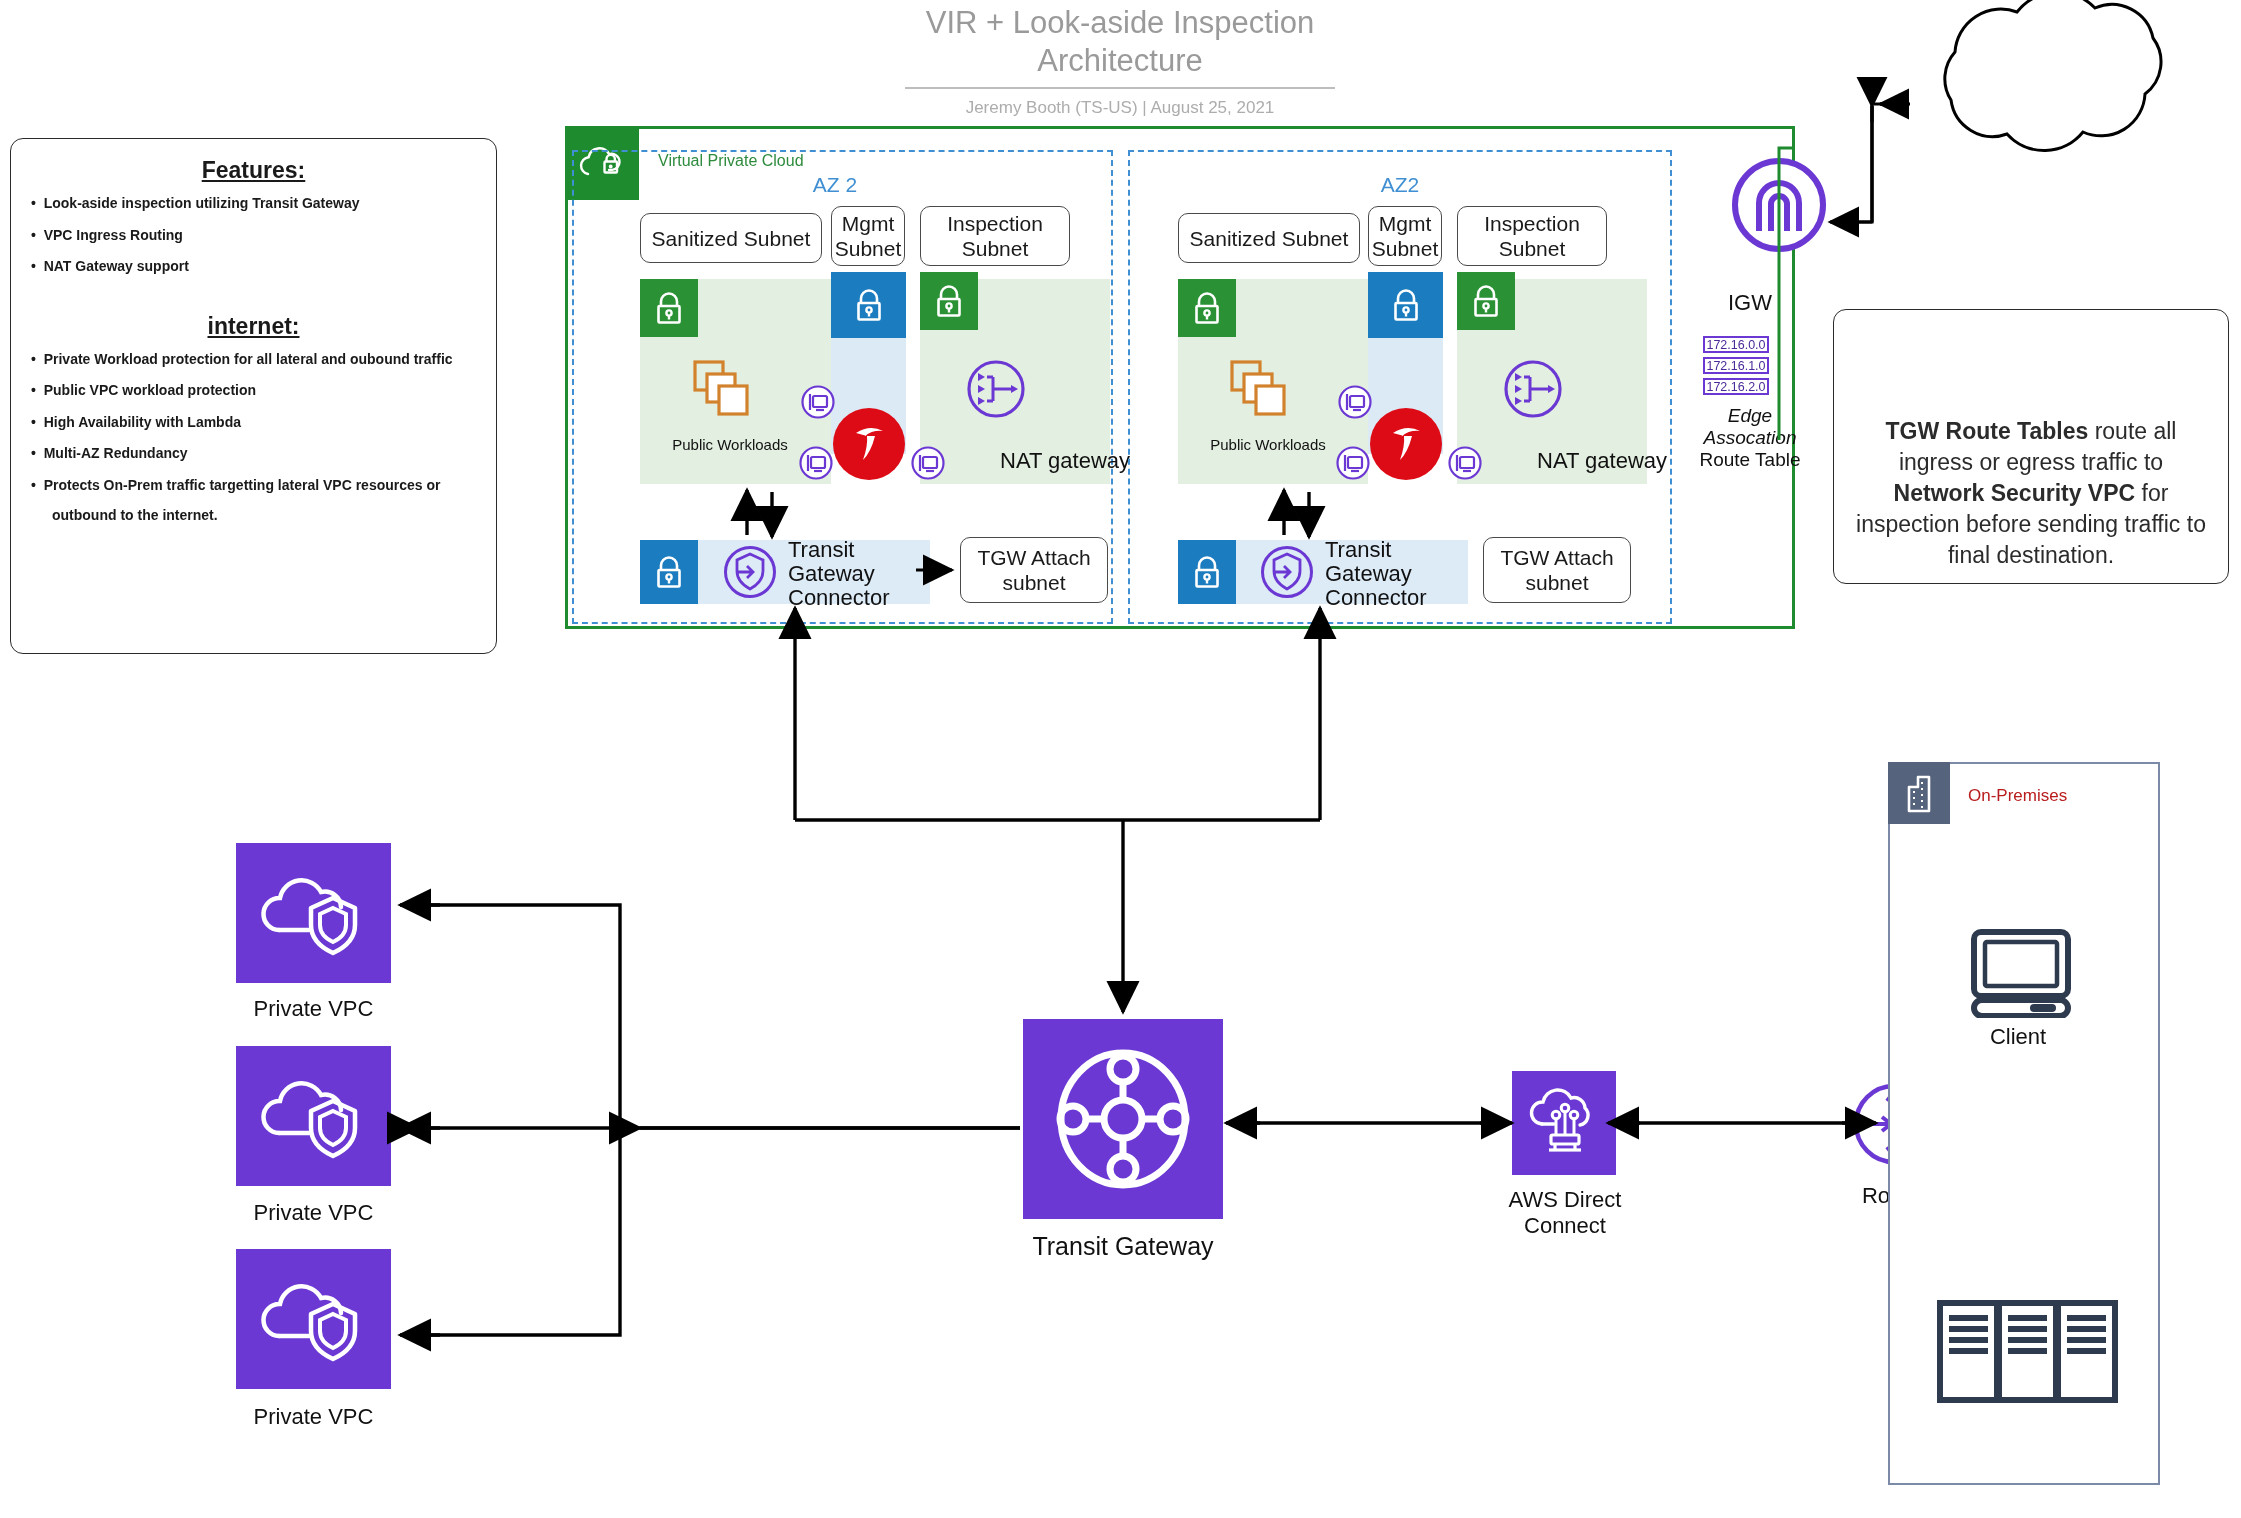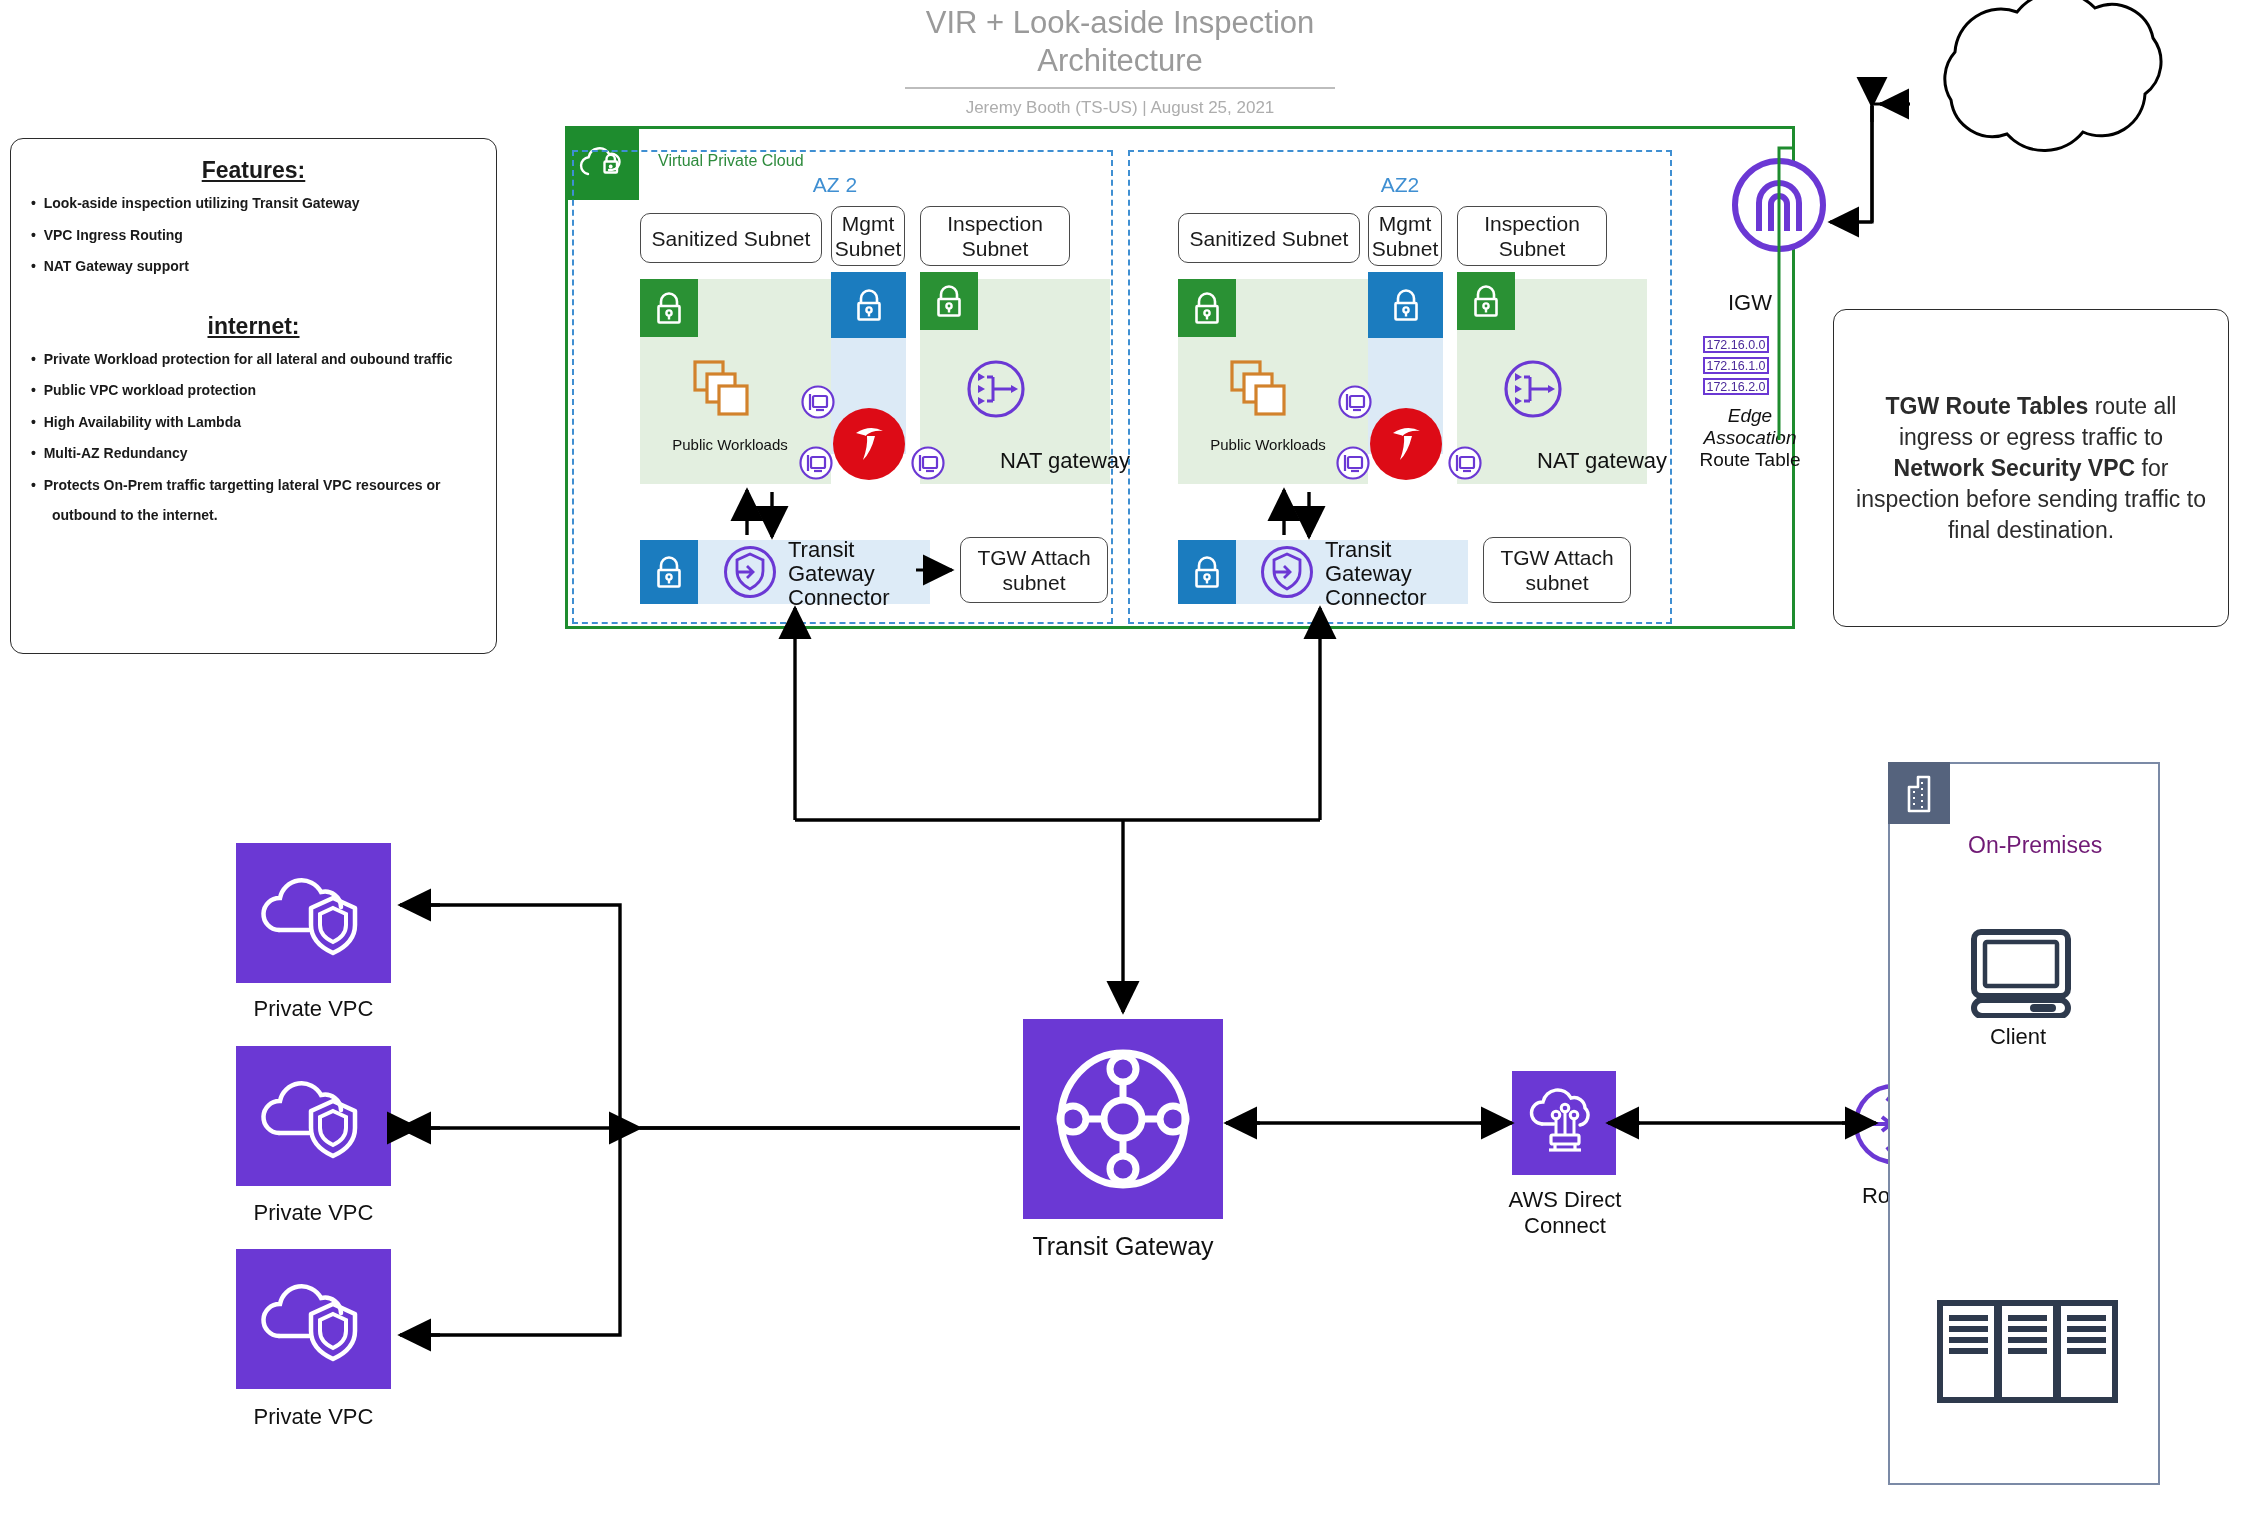--- a/index.html
+++ b/index.html
@@ -28,21 +28,21 @@
     text-decoration:underline;margin:4px 0 4px 0;
   }
   .bullets{margin:0;padding:0;list-style:none;}
   .bullets li{
     font-weight:bold;font-size:14px;line-height:30.5px;color:#1a1a1a;
     padding-left:21px;text-indent:-21px;margin:0 0 1px 0;
   }
   .bullets li:before{content:"\2022\00a0\00a0";}
   .gap{height:26px;}
 
-  #tgw-note-card{left:1833px;top:309px;width:396px;height:318px;padding:2px 20px;}
+  #tgw-note-card{left:1833px;top:309px;width:396px;height:275px;padding:12px 20px;align-items:flex-end;}
   #tgw-note-text{font-size:23px;line-height:31px;color:#2b2b2b;text-align:center;}
   #tgw-note-text b{font-weight:bold;}
 
   
   #vpc-container{
     left:565px;top:126px;width:1230px;height:503px;
     border:3px solid #1e8c2e;box-sizing:border-box;background:#fff;
   }
   #vpc-badge{
     left:565px;top:126px;width:74px;height:74px;background:#1e8c2e;
@@ -98,21 +98,21 @@
 
   
   #igw-label{left:1710px;top:290px;width:80px;text-align:center;font-size:22px;color:#111;}
 
   
   #onprem-box{
     left:1888px;top:762px;width:272px;height:723px;
     border:2px solid #7b8aa6;box-sizing:border-box;background:#fff;
   }
   #onprem-badge{left:1888px;top:762px;width:62px;height:62px;background:#55637d;}
-  #onprem-label{left:1968px;top:832px;font-size:23px;color:#701a75;}
+  #onprem-label{left:1968px;top:786px;font-size:17px;color:#b91c1c;}
 
   #internet-label{left:1990px;top:84px;width:160px;text-align:center;font-size:23px;color:#111;}
 </style>
 </head>
 <body>
 
 <div class="abs" id="title-block">
   <div id="title-text">VIR + Look-aside Inspection Architecture</div>
   <div id="title-rule"></div>
   <div id="byline">Jeremy Booth (TS-US)  |  August 25, 2021</div>

